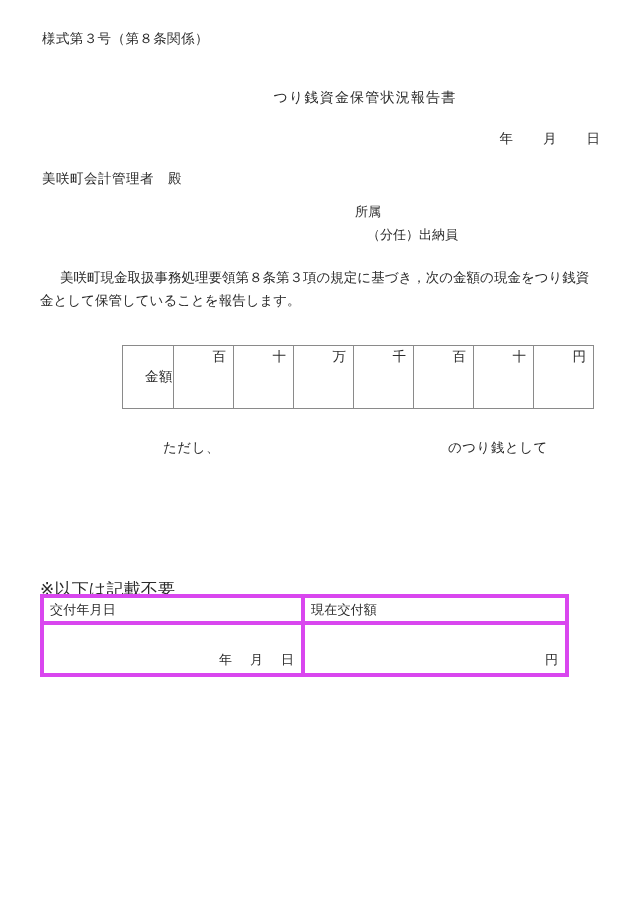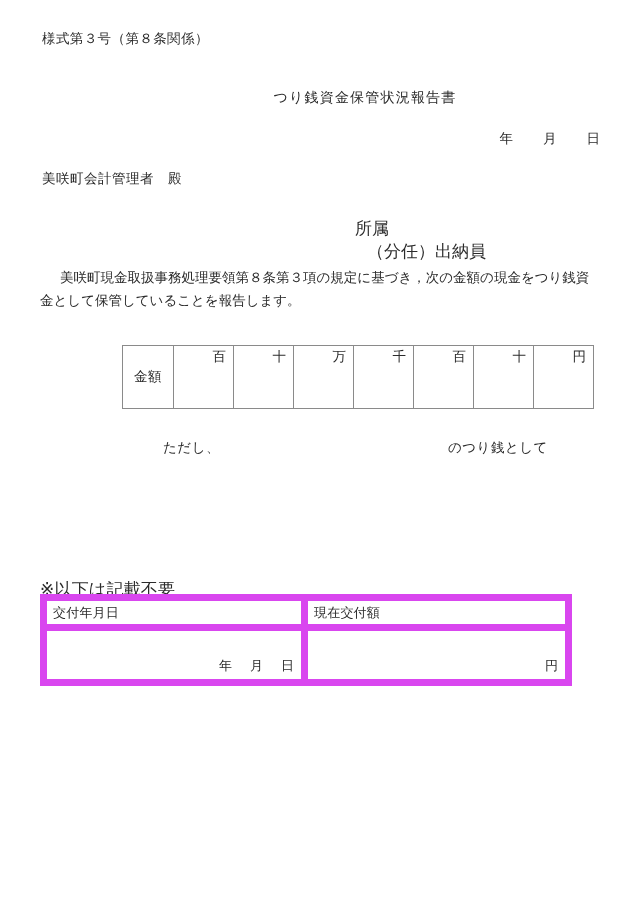--- a/index.html
+++ b/index.html
@@ -59,22 +59,22 @@
     left: 42px;
     top: 170px;
     font-size: 13.5px;
     letter-spacing: 0.5px;
     text-align: center;
   }
   .addressee .gap { display: inline-block; width: 14px; }
 
   .affil {
     left: 355px;
-    top: 217px;
-    font-size: 17px;
+    top: 200px;
+    font-size: 13px;
     line-height: 23px;
   }
   .affil .l2 { display: block; padding-left: 12px; }
 
   .body-para {
     left: 40px;
     top: 266px;
     width: 552px;
     font-size: 13.5px;
     line-height: 23px;
@@ -94,21 +94,21 @@
   .amount-table td {
     border: 1px solid #8a8a8a;
     padding: 0;
     height: 60px;
     vertical-align: top;
     font-size: 13.5px;
   }
   .amount-table td.label-cell {
     width: 50px;
     vertical-align: middle;
-    text-align: center;
+    text-align: right;
     letter-spacing: 0.5px;
   }
   .amount-table td.unit-cell {
     width: 52px;
     text-align: right;
     padding: 2px 7px 0 0;
   }
 
   
   .tadashi {
@@ -133,21 +133,21 @@
     position: absolute;
     left: 40px;
     top: 594px;
     width: 525px;
     border-collapse: collapse;
     table-layout: fixed;
     font-family: "DejaVu Sans", "Liberation Sans", sans-serif;
     font-size: 13px;
   }
   .bottom-table td {
-    border: 7px solid #d946ef;
+    border: 4px solid #d946ef;
     padding: 0;
     margin-top: 38px;
   }
   .bottom-table td.head {
     height: 22px;
     padding: 1px 0 0 6px;
     letter-spacing: 0.2px;
     vertical-align: middle;
   }
   .bottom-table td.cell {

